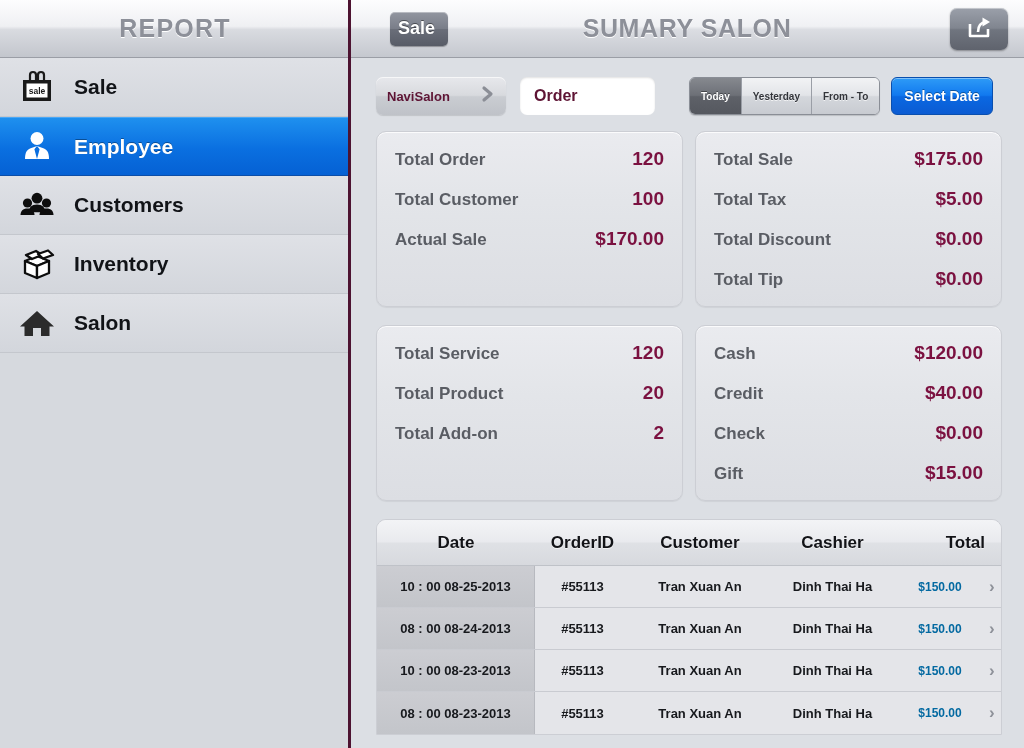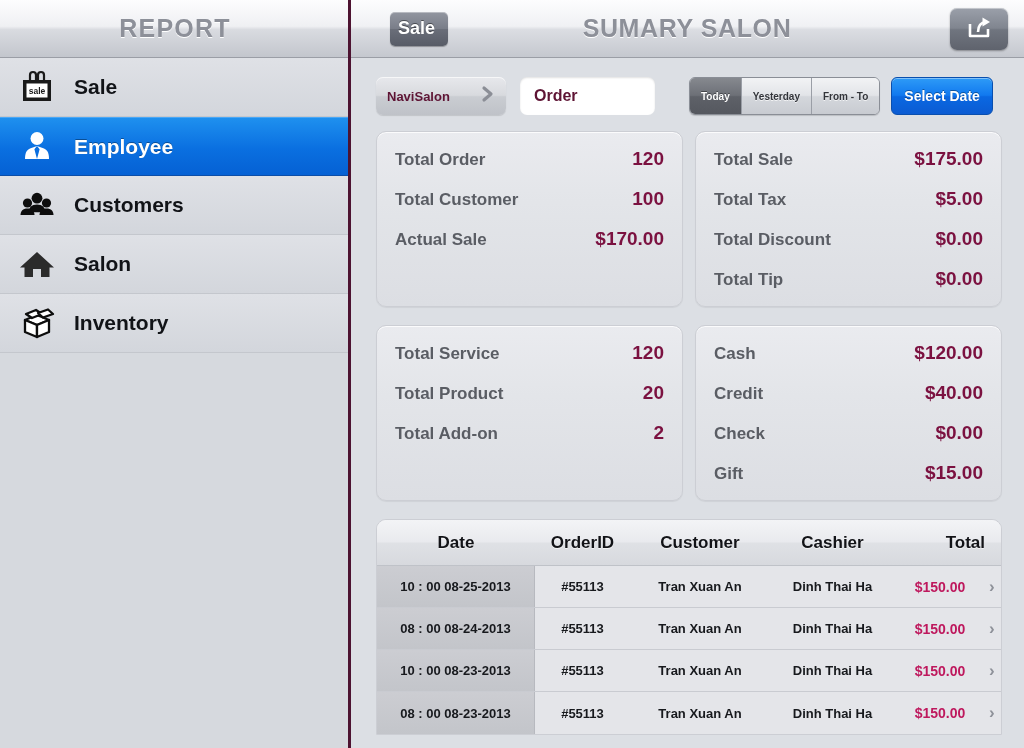--- a/index.html
+++ b/index.html
@@ -240,21 +240,21 @@
   .col-date   { flex: 0 0 158px; }
   .col-order  { flex: 0 0 95px; }
   .col-cust   { flex: 0 0 140px; }
   .col-cash   { flex: 0 0 125px; }
   .col-total  { flex: 0 0 90px; text-align: right; }
   .col-arrow  { flex: 1 1 auto; justify-content: flex-start; padding-left: 4px; }
   .table-row .col-date {
     background: linear-gradient(to bottom, #cccdd2 0%, #c3c5ca 100%);
     border-right: 1px solid #b7b9bf;
   }
-  .td.total { color: #be185d; font-size: 14px; }
+  .td.total { color: #0369a1; font-size: 12px; }
   .chev { color: #8e9199; font-size: 17px; font-weight: bold; }
 </style>
 </head>
 <body>
 
 <div id="app">
 
   <div id="sidebar">
     <div id="sidebar-header">
       <div id="sidebar-title">REPORT</div>
@@ -298,42 +298,42 @@
           <circle cx="20" cy="13.2" r="5.4" fill="#0d0d0d"></circle>
           <path d="M20 19.6 c-5.4 0 -8.2 3 -8.2 7.7 l16.4 0 c0 -4.7 -2.8 -7.7 -8.2 -7.7 Z" fill="#0d0d0d"></path>
         </svg>
       </span>
       <span class="nav-label">Customers</span>
     </div>
 
     <div class="nav-item">
       <span class="nav-icon">
         <svg width="42" height="42" viewBox="0 0 42 42">
-          <path d="M21 9 L4 24.5 L8.5 24.5 L8.5 34 L33.5 34 L33.5 24.5 L38 24.5 Z" fill="#2b2b2b"></path>
-          <rect x="17" y="26" width="8" height="8" fill="#d6d9de"></rect>
-        </svg>
-      </span>
-      <span class="nav-label">Salon</span>
-    </div>
-
-    <div class="nav-item">
-      <span class="nav-icon">
-        <svg width="42" height="42" viewBox="0 0 42 42">
           <g stroke="#0d0d0d" stroke-width="2.3" stroke-linejoin="round" fill="#ffffff">
             <path d="M9 18 L21 13 L33 18 L21 23 Z"></path>
             <path d="M9 18 L9 30 L21 35 L21 23 Z"></path>
             <path d="M33 18 L33 30 L21 35 L21 23 Z"></path>
             <path d="M10 12 L20 8 L26 12 L16 16 Z"></path>
             <path d="M22 11 L32 7.5 L37 12 L27 15.5 Z"></path>
           </g>
         </svg>
       </span>
       <span class="nav-label">Inventory</span>
     </div>
 
+    <div class="nav-item">
+      <span class="nav-icon">
+        <svg width="42" height="42" viewBox="0 0 42 42">
+          <path d="M21 9 L4 24.5 L8.5 24.5 L8.5 34 L33.5 34 L33.5 24.5 L38 24.5 Z" fill="#2b2b2b"></path>
+          <rect x="17" y="26" width="8" height="8" fill="#d6d9de"></rect>
+        </svg>
+      </span>
+      <span class="nav-label">Salon</span>
+    </div>
+
     <div id="sidebar-filler"></div>
   </div>
 
   <div id="panel-divider"></div>
 
   <div id="main">
 
     <div id="main-header">
       <div id="back-button">
         <span id="back-label">Sale</span>

